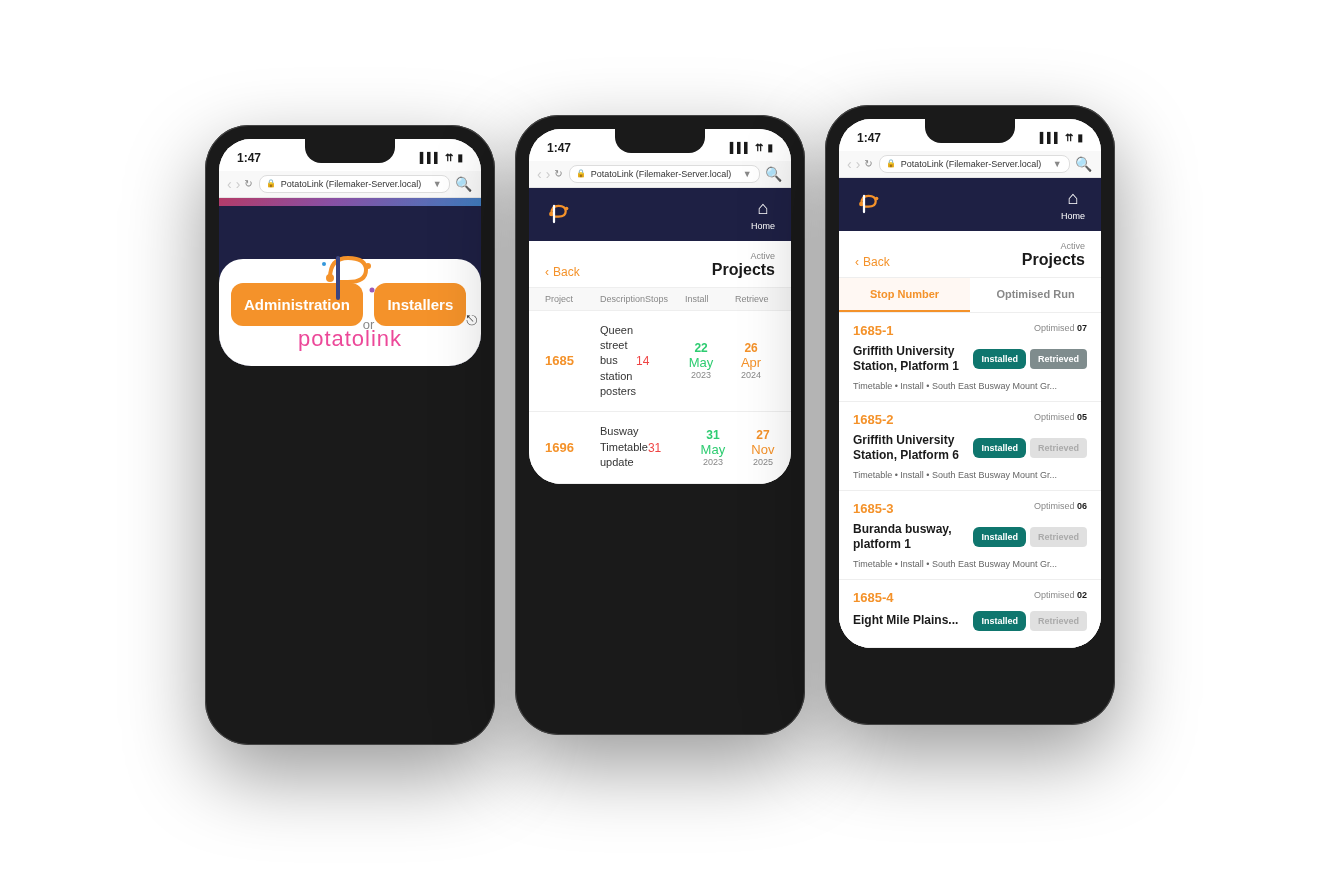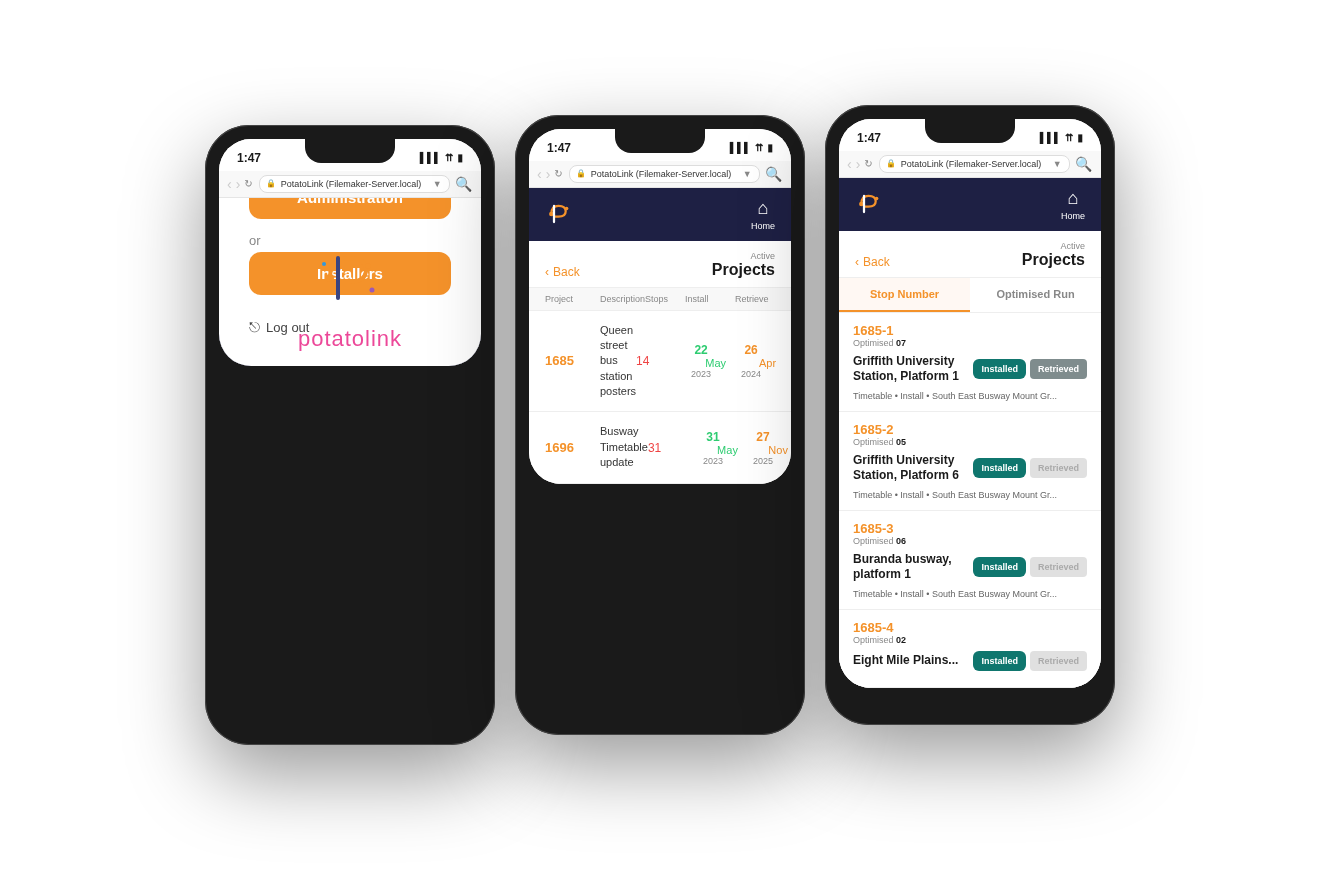--- a/index.html
+++ b/index.html
@@ -145,24 +145,24 @@
       letter-spacing: 4px;
       margin-top: 4px;
     }
     .login-section {
       position: absolute;
       bottom: 0;
       left: 0;
       right: 0;
       background: white;
       border-radius: 24px 24px 0 0;
-      padding: 24px 30px 30px;
-      display: flex;
-      flex-direction: column;
-      align-items: flex-start;
+      padding: 24px 12px 30px;
+      display: flex;
+      flex-direction: row;
+      align-items: flex-end;
     }
     .btn-orange {
       width: 100%;
       padding: 13px;
       background: #f4922a;
       border: none;
       border-radius: 12px;
       color: white;
       font-size: 15px;
       font-weight: 600;
@@ -265,23 +265,22 @@
     }
     .date-cell {
       text-align: center;
     }
     .date-day {
       font-size: 12px;
       font-weight: 700;
       display: block;
     }
     .date-month {
-      font-size: 11px;
+      font-size: 13px;
       display: block;
-      text-align: right;
     }
     .date-year {
       font-size: 9px;
       display: block;
     }
     .date-green .date-day, .date-green .date-month { color: #2ecc71; }
     .date-orange .date-day, .date-orange .date-month { color: #f4922a; }
 
     
     .tab-bar {
@@ -307,21 +306,20 @@
     .stop-row {
       padding: 10px 14px;
       border-bottom: 1px solid #eee;
       background: white;
     }
     .stop-row-header {
       display: flex;
       justify-content: space-between;
       align-items: flex-start;
       margin-bottom: 6px;
-      flex-direction: column;
     }
     .stop-id {
       color: #f4922a;
       font-weight: 700;
       font-size: 13px;
     }
     .stop-info-row {
       display: flex;
       justify-content: space-between;
       align-items: center;

